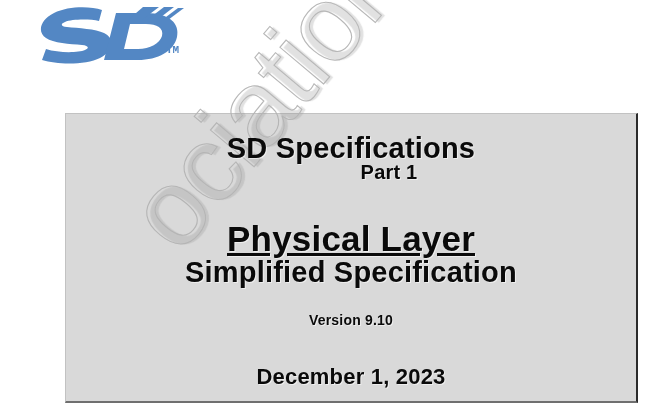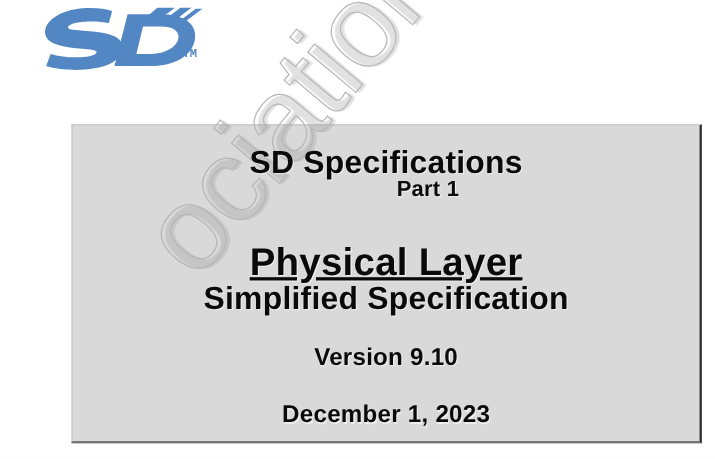--- a/index.html
+++ b/index.html
@@ -89,21 +89,21 @@
     font-weight: bold;
     font-family: "Liberation Sans", sans-serif;
     text-shadow: 1px 1px 0 rgba(255,255,255,0.55);
     z-index: 10;
     white-space: nowrap;
   }
   #line-spec      { top: 18px;  font-size: 29px; letter-spacing: 0.2px; }
   #line-part      { top: 47px;  font-size: 20px; letter-spacing: 0.2px; padding-left: 38px; }
   #line-physical  { top: 105px; font-size: 35px; letter-spacing: 0.2px; text-decoration: underline; }
   #line-simplified{ top: 142px; font-size: 29px; letter-spacing: 0.2px; }
-  #line-version   { top: 198px; font-size: 22px; letter-spacing: 0.2px; }
+  #line-version   { top: 198px; font-size: 14px; letter-spacing: 0.2px; }
   #line-date      { top: 250px; font-size: 22px; letter-spacing: 0.2px; }
 </style>
 </head>
 <body>
 
 <div id="sd-logo">
   <svg width="150" height="62" viewBox="0 0 150 62" xmlns="http://www.w3.org/2000/svg">
     <g fill="#5387C4">
 
       <path d="M64,6 C52,2 30,2 16,9 C2,16 -1,28 8,34 C15,39 32,40 44,41

